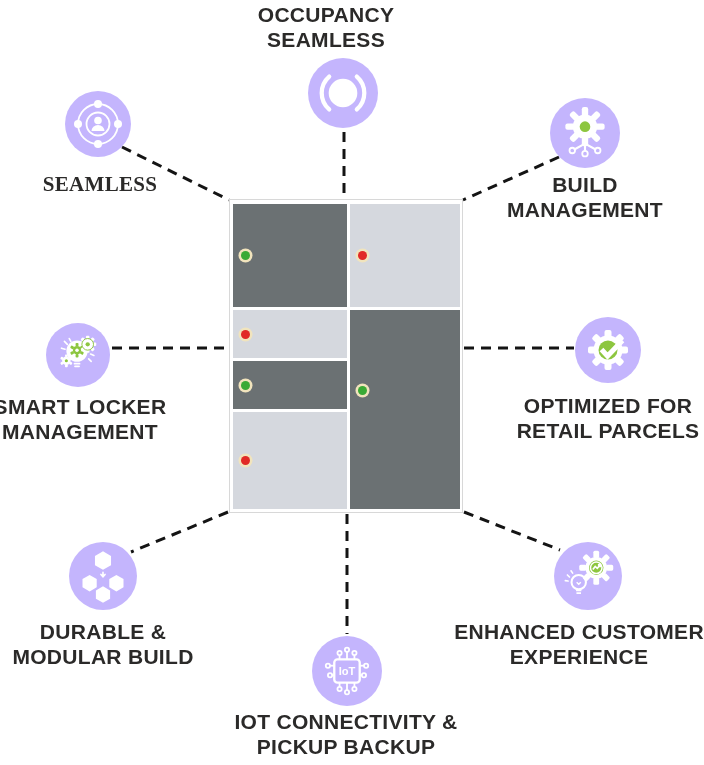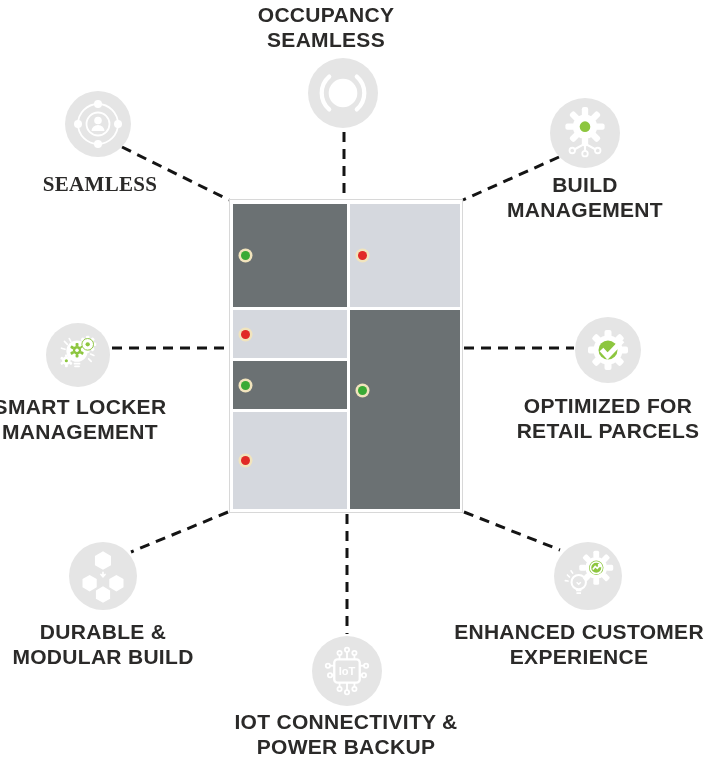--- a/index.html
+++ b/index.html
@@ -27,21 +27,21 @@
   .dot{
     position:absolute;left:8px;top:50%;margin-top:-4.5px;
     width:9px;height:9px;border-radius:50%;
     box-shadow:0 0 0 2.5px #f1e4bd;
   }
   .cell-r2 .dot{top:76px;margin-top:0;}
   .dot.green{background:#3aaa35;}
   .dot.red{background:#e12a26;}
   
   .badge{
-    position:absolute;border-radius:50%;background:#e5e5e5;
+    position:absolute;border-radius:50%;background:#c4b5fd;
   }
   .badge svg{display:block;width:100%;height:100%;}
   .badge-occupancy{left:308px;top:58px;width:70px;height:70px;}
   .badge-seamless{left:65px;top:91px;width:66px;height:66px;}
   .badge-retail{left:550px;top:98px;width:70px;height:70px;}
   .badge-smart{left:46px;top:323px;width:64px;height:64px;}
   .badge-optimized{left:575px;top:317px;width:66px;height:66px;}
   .badge-durable{left:69px;top:542px;width:68px;height:68px;}
   .badge-enhanced{left:554px;top:542px;width:68px;height:68px;}
   .badge-iot{left:312px;top:636px;width:70px;height:70px;}
@@ -121,21 +121,21 @@
   <div class="label label-durable">
     <div class="label-line">DURABLE &amp;</div>
     <div class="label-line">MODULAR BUILD</div>
   </div>
   <div class="label label-enhanced">
     <div class="label-line">ENHANCED CUSTOMER</div>
     <div class="label-line">EXPERIENCE</div>
   </div>
   <div class="label label-iot">
     <div class="label-line">IOT CONNECTIVITY &amp;</div>
-    <div class="label-line">POWER BACKUP</div>
+    <div class="label-line">PICKUP BACKUP</div>
   </div>
 
   <div class="badge badge-occupancy">
     <svg viewBox="-33 -33 66 66">
       <circle r="13.5" fill="#fff"></circle>
       <path class="glyph-stroke" stroke-width="4" stroke-linecap="round" d="M-13,-15.5 A20.5,20.5 0 0 0 -13,15.5"></path>
       <path class="glyph-stroke" stroke-width="4" stroke-linecap="round" d="M13,-15.5 A20.5,20.5 0 0 1 13,15.5"></path>
     </svg>
   </div>
 

